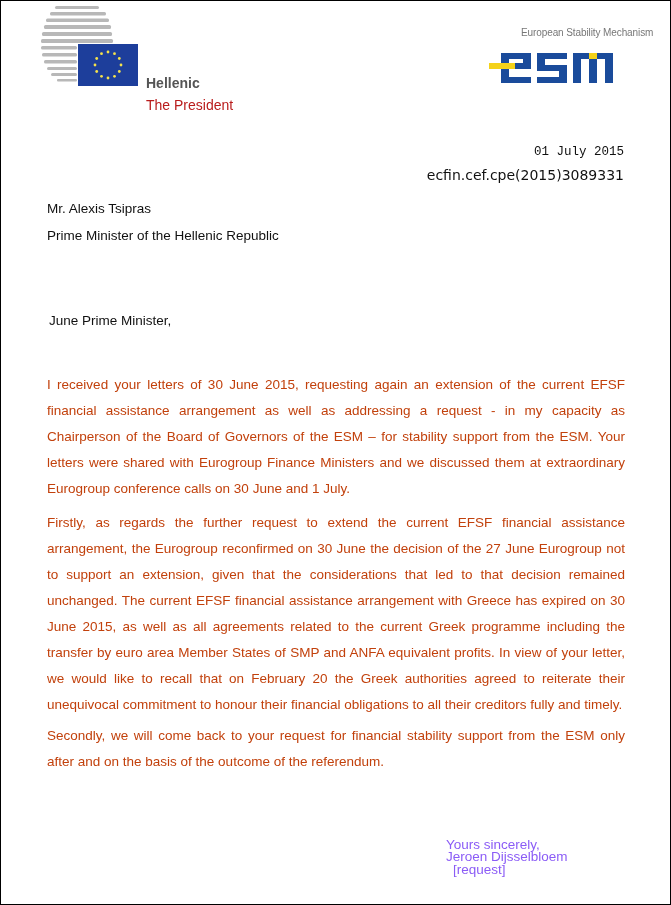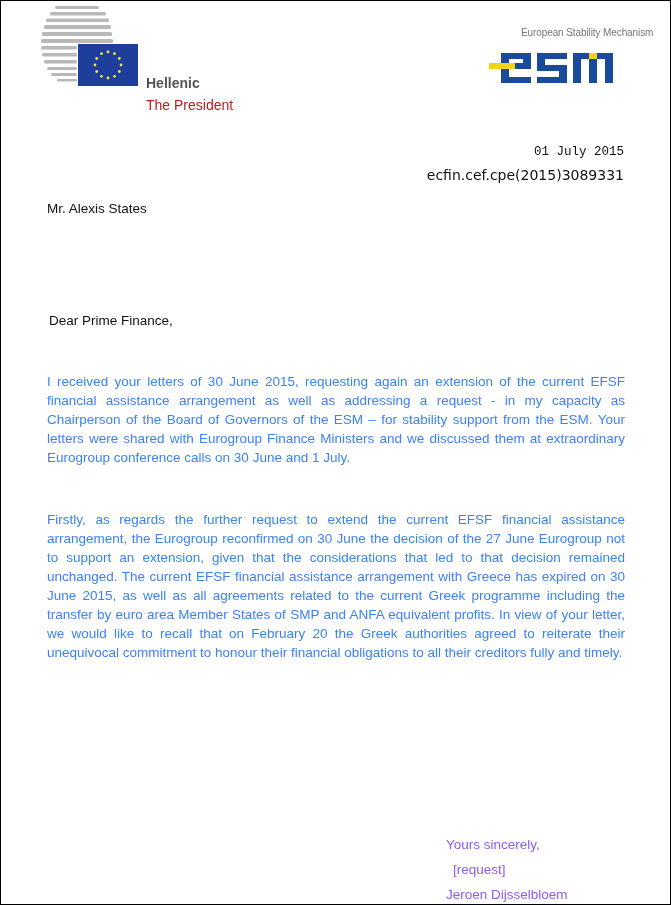--- a/index.html
+++ b/index.html
@@ -18,21 +18,21 @@
   
   .esm-logo { position: absolute; left: 488px; top: 24px; width: 140px; height: 70px; }
   .esm-caption { position: absolute; left: 8px; top: 2px; font-size: 10px; color: #777; white-space: nowrap; letter-spacing: -0.1px; padding-left: 24px; }
   .esm-mark { position: absolute; left: 0; top: 24px; }
   
   .date { position: absolute; right: 46px; top: 144px; font-size: 12.5px; font-family: Liberation Mono, monospace; color: #111; }
   .ref { position: absolute; right: 46px; top: 166px; font-size: 14px; font-family: "DejaVu Sans", sans-serif; color: #111; }
   
   .addr { position: absolute; left: 46px; font-size: 13.5px; color: #111; }
   .salutation { position: absolute; left: 48px; top: 312px; font-size: 13.5px; }
-  .body-text { position: absolute; left: 46px; width: 578px; font-size: 13.5px; line-height: 19px; text-align: justify; color: #3b82f6; }
+  .body-text { position: absolute; left: 46px; width: 578px; font-size: 13.5px; line-height: 26px; text-align: justify; color: #c2410c; }
   .closing { position: absolute; left: 445px; font-size: 13.5px; color: #8b5cf6; }
 </style>
 </head>
 <body>
 
 <div class="page">
 
   <div class="eg-logo">
     <svg class="eg-stripes" viewBox="0 0 75 80" width="75" height="80">
       <g fill="#b8b8b8">
@@ -83,24 +83,26 @@
       <path d="M48 4 H78 V10 H56 V16 H78 V34 H48 V28 H70 V22 H48 Z" fill="#1a4b9b"></path>
 
       <path d="M84 4 H124 V34 H116 V10 H108 V34 H100 V10 H92 V34 H84 Z" fill="#1a4b9b"></path>
       <rect x="100" y="4" width="8" height="6" fill="#f4d21a"></rect>
     </svg>
   </div>
 
   <div class="date">01 July 2015</div>
   <div class="ref">ecfin.cef.cpe(2015)3089331</div>
 
-  <div class="addr" style="top:200px;">Mr. Alexis States</div>
+  <div class="addr" style="top:200px;">Mr. Alexis Tsipras</div>
+  <div class="addr" style="top:227px;">Prime Minister of the Hellenic Republic</div>
 
-  <div class="salutation">Dear Prime Finance,</div>
+  <div class="salutation">June Prime Minister,</div>
 
   <div class="body-text" style="top:371px;">I received your letters of 30 June 2015, requesting again an extension of the current EFSF financial assistance arrangement as well as addressing a request - in my capacity as Chairperson of the Board of Governors of the ESM – for stability support from the ESM. Your letters were shared with Eurogroup Finance Ministers and we discussed them at extraordinary Eurogroup conference calls on 30 June and 1 July.</div>
   <div class="body-text" style="top:509px;">Firstly, as regards the further request to extend the current EFSF financial assistance arrangement, the Eurogroup reconfirmed on 30 June the decision of the 27 June Eurogroup not to support an extension, given that the considerations that led to that decision remained unchanged. The current EFSF financial assistance arrangement with Greece has expired on 30 June 2015, as well as all agreements related to the current Greek programme including the transfer by euro area Member States of SMP and ANFA equivalent profits. In view of your letter, we would like to recall that on February 20 the Greek authorities agreed to reiterate their unequivocal commitment to honour their financial obligations to all their creditors fully and timely.</div>
+  <div class="body-text" style="top:722px;">Secondly, we will come back to your request for financial stability support from the ESM only after and on the basis of the outcome of the referendum.</div>
 
   <div class="closing" style="top:836px;">Yours sincerely,</div>
   <div class="closing" style="top:861px; left:452px;">[request]</div>
-  <div class="closing" style="top:886px;">Jeroen Dijsselbloem</div>
+  <div class="closing" style="top:848px;">Jeroen Dijsselbloem</div>
 
 </div>
 
 </body></html>

